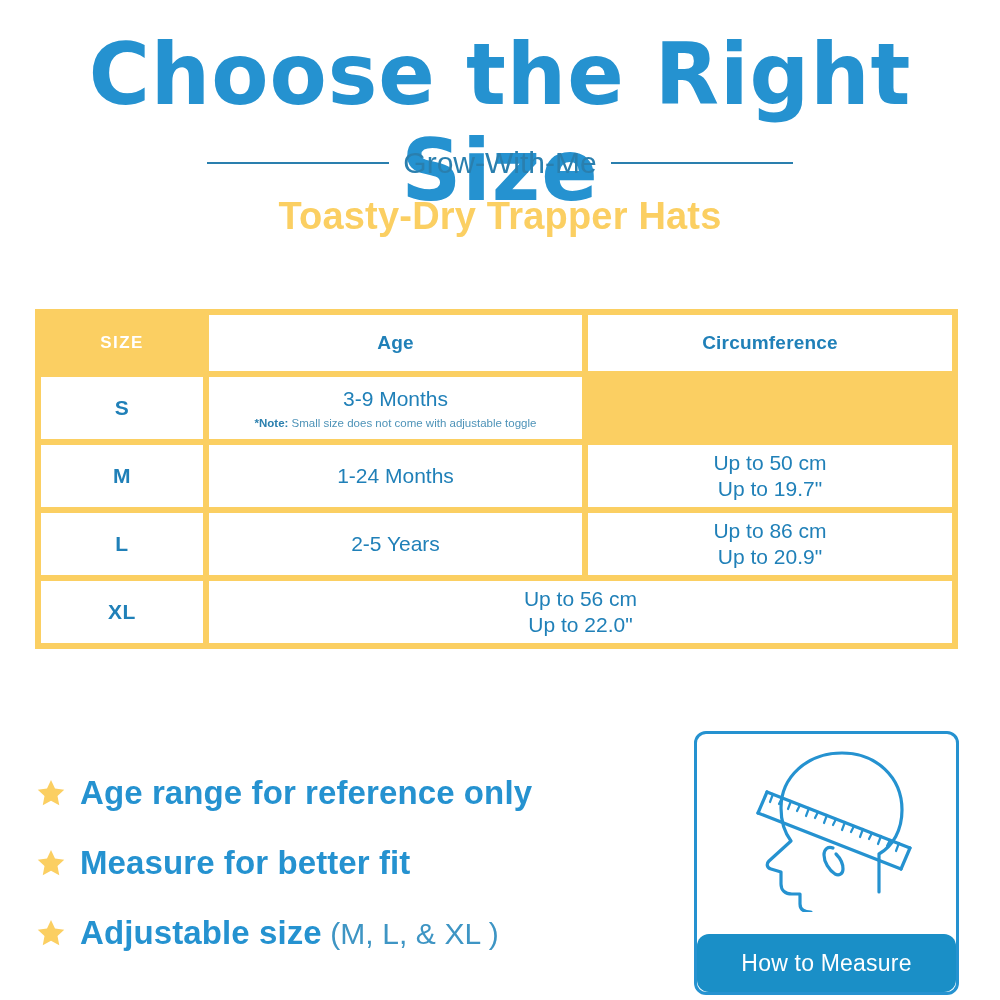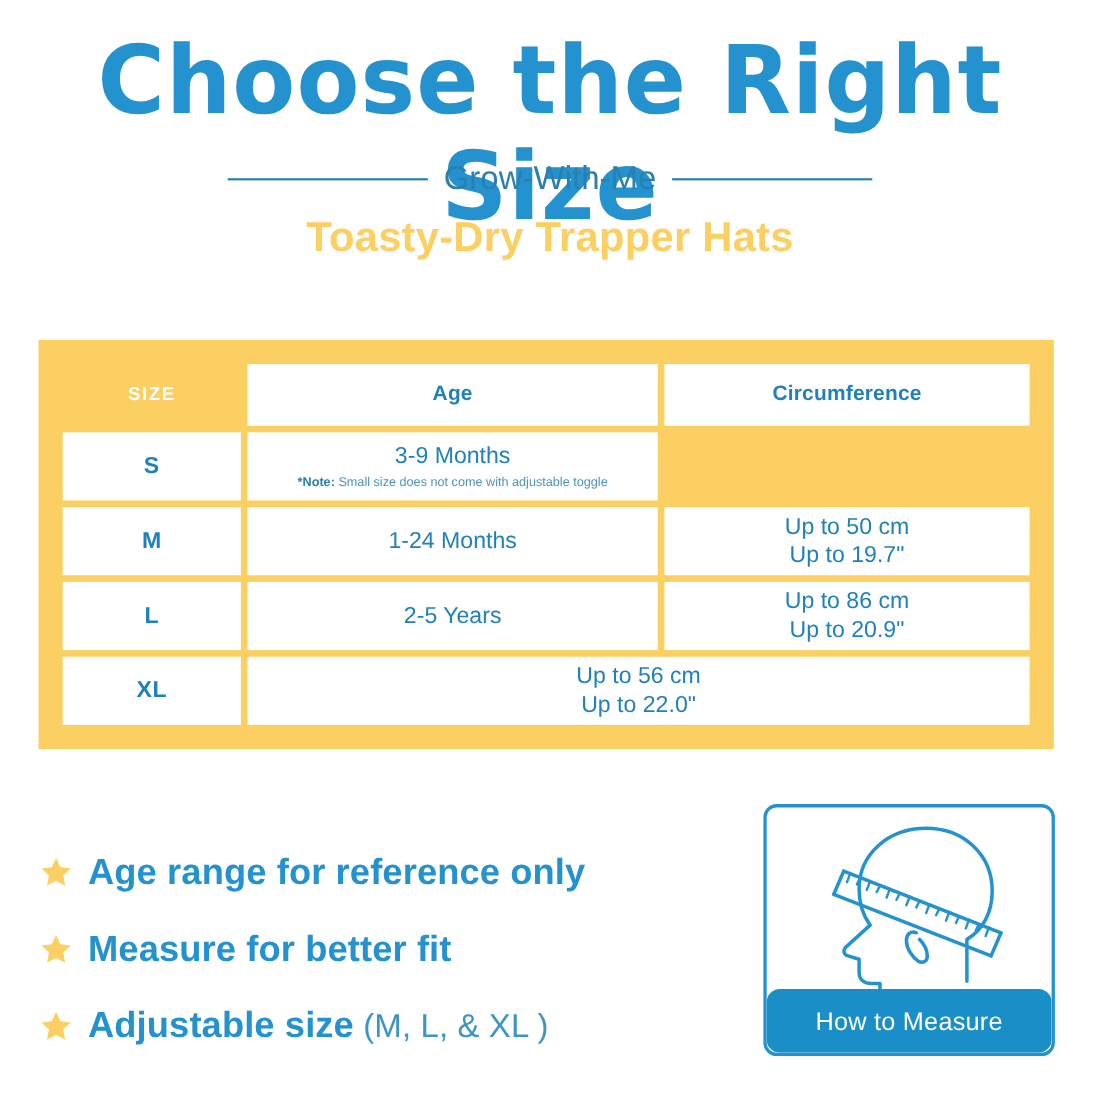--- a/index.html
+++ b/index.html
@@ -72,21 +72,21 @@
 
   
   .size-table {
     position: absolute;
     top: 309px;
     left: 35px;
     width: 923px;
     background: #fbcf62;
     border: 0;
     box-sizing: border-box;
-    padding: 22px;
+    padding: 6px;
     display: flex;
     flex-direction: column;
     gap: 6px;
   }
   .trow {
     display: flex;
     gap: 6px;
   }
   .cell {
     background: #ffffff;
@@ -173,21 +173,21 @@
     font-size: 30px;
     color: #3e95c4;
   }
 
   
   .measure-card {
     position: absolute;
     left: 694px;
     top: 731px;
     width: 265px;
-    height: 229px;
+    height: 264px;
     border: 3px solid #2592d0;
     border-radius: 12px;
     box-sizing: border-box;
     background: #ffffff;
     overflow: hidden;
   }
   .measure-illus {
     position: absolute;
     top: 0; left: 0;
     width: 259px;

